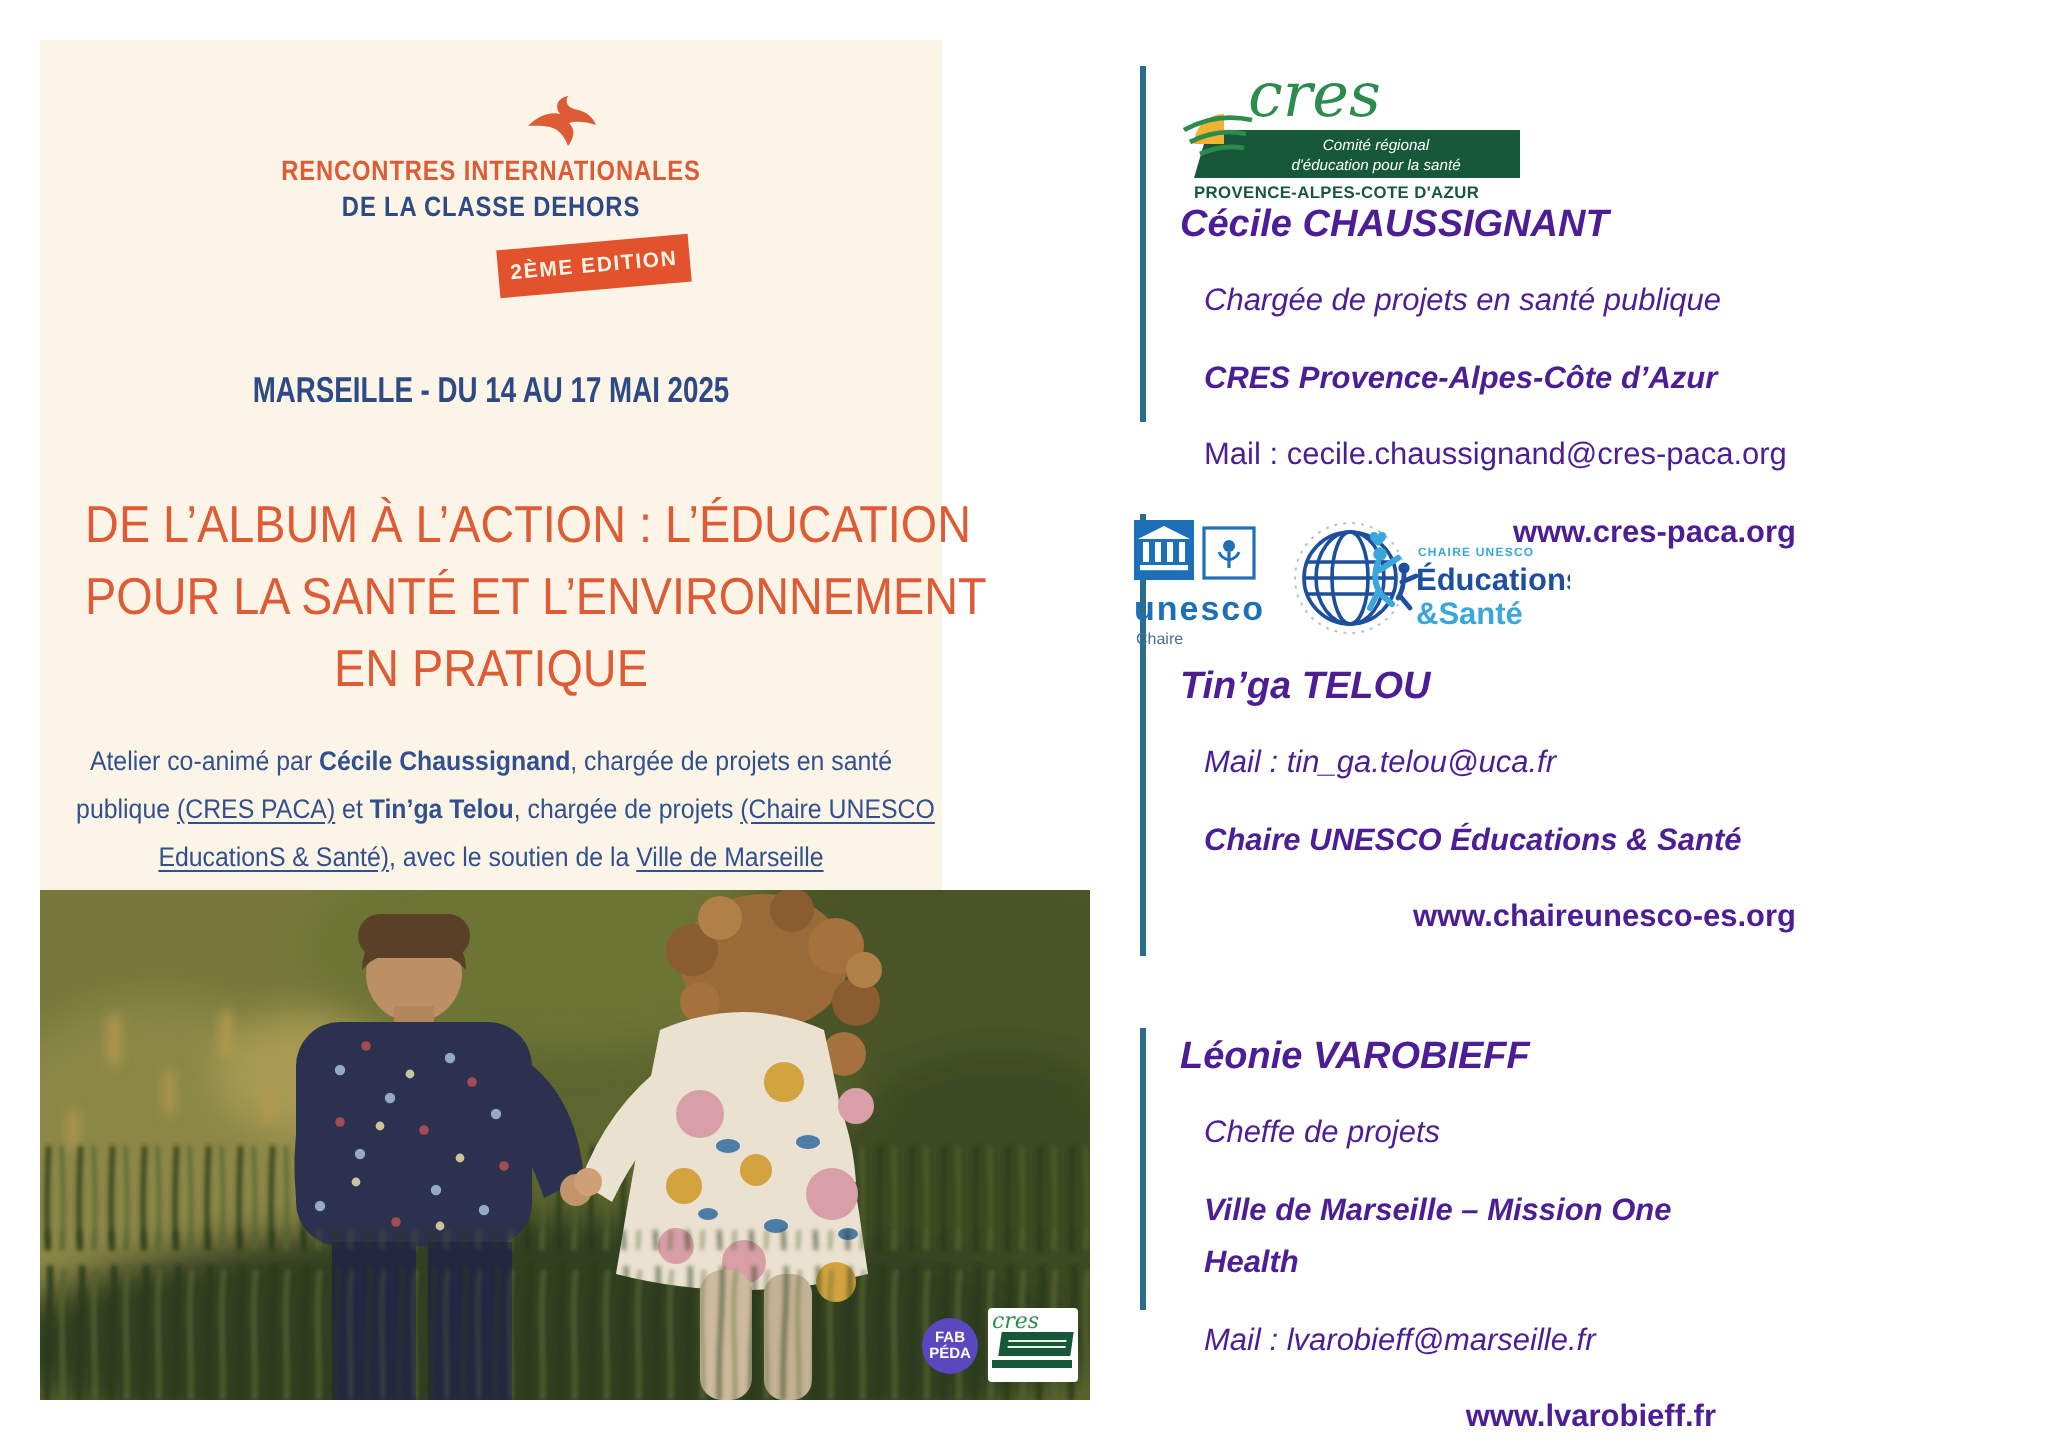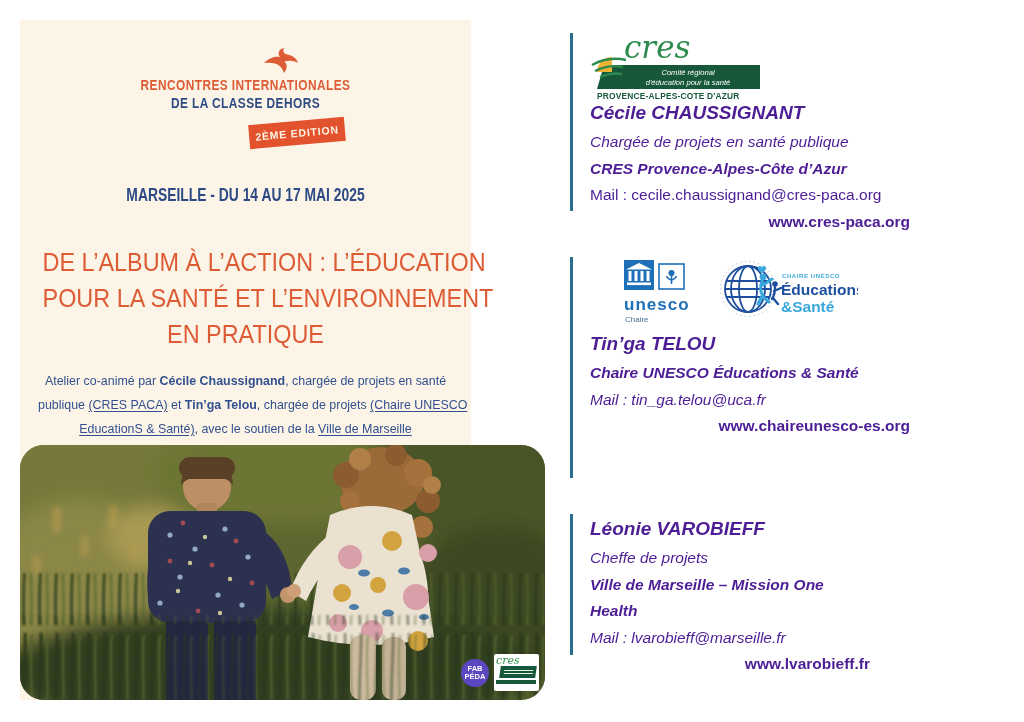--- a/index.html
+++ b/index.html
@@ -18,51 +18,51 @@
   #date-line{top:165px;color:#2d4a85;font-size:18px;font-weight:700;transform:scaleX(.77);}
   #title{position:absolute;left:0;top:224px;width:100%;}
   .title-line{width:100%;text-align:center;white-space:nowrap;color:#dd5b35;font-size:26px;
       line-height:36px;font-weight:400;transform:scaleX(.9);}
   #description{position:absolute;left:0;top:349px;width:100%;transform:scaleX(.92);}
   .desc-line{width:100%;text-align:center;white-space:nowrap;color:#31508e;font-size:13.5px;line-height:24px;}
   .b{font-weight:700;}
   .u{text-decoration:underline;text-underline-offset:2px;}
 
   
-  #photo{position:absolute;left:0;top:425px;width:525px;height:255px;overflow:hidden;border-radius:24px;}
+  #photo{position:absolute;left:0;top:425px;width:525px;height:255px;overflow:hidden;}
   #fab-peda{position:absolute;left:441px;top:214px;width:28px;height:28px;border-radius:50%;
       background:#5b48c0;color:#ffffff;font-size:7.5px;font-weight:700;text-align:center;
       line-height:8.5px;padding-top:0;display:flex;flex-direction:column;justify-content:center;}
   #cres-mini{position:absolute;left:474px;top:209px;width:45px;height:37px;background:#ffffff;
       border-radius:2px;padding:1px 2px;box-sizing:border-box;}
   #cres-mini .mini-word{font-family:"DejaVu Serif","Liberation Serif",serif;font-style:italic;
       color:#2e8b4e;font-size:11px;line-height:11px;}
   #cres-mini .mini-flag{width:36px;height:12px;background:#17573a;margin-left:4px;
       transform:skewX(-8deg);position:relative;}
   #cres-mini .mini-flag i{position:absolute;left:4px;right:3px;height:1px;background:#e8f2e8;display:block;}
   #cres-mini .mini-bar{width:40px;height:4px;background:#17573a;margin-top:2px;}
 
   
   .vline{position:absolute;left:570px;width:3px;background:#2a6d8e;}
   #vline1{top:33px;height:178px;}
   #vline2{top:257px;height:221px;}
   #vline3{top:514px;height:141px;}
 
   .contact{position:absolute;left:590px;width:320px;color:#4c1d95;}
   .c-name{font-size:19px;line-height:26px;font-weight:700;font-style:italic;margin:0 0 3px 0;}
-  .c-line{font-size:15.5px;line-height:26.5px;margin:0;}
+  .c-line{font-size:15.5px;line-height:26.5px;margin:12px;}
   .it{font-style:italic;}
   .bold-it{font-weight:700;font-style:italic;}
   .c-web{text-align:right;font-weight:bold;}
   #contact1{top:100px;}
   #contact2{top:331px;}
   #contact3{top:516px;width:280px;}
 
   #cres-logo{position:absolute;left:588px;top:28px;}
-  #block2-logos{position:absolute;left:622px;top:256px;display:flex;gap:16px;align-items:flex-start;text-align:center;}
+  #block2-logos{position:absolute;left:565px;top:256px;display:flex;align-items:flex-start;text-align:center;}
 </style>
 </head>
 <body>
 
 <div id="canvas">
 
   <div id="poster">
 
     <svg id="bird" viewBox="0 0 42 30">
       <path fill="#dd5b35" d="M4 17 C10 11 16 10 20 11 C17 7 19 3 24 2 C22.5 5 23.5 7.5 27 8.5
@@ -286,22 +286,22 @@
         <path d="M57 31 c0 6 -1 9 -3 12 M56 35 l7 -3 M55 42 l5 6" stroke="#1e4f9e" stroke-width="2.4" stroke-linecap="round" fill="none"></path>
       </g>
       <text x="64" y="22" font-size="6" font-weight="bold" fill="#3aa7dc" letter-spacing=".6">CHAIRE UNESCO</text>
       <text x="63" y="39" font-size="15.5" font-weight="bold" fill="#1e4f9e">Éducations</text>
       <text x="63" y="56" font-size="15.5" font-weight="bold" fill="#3aa7dc">&amp;Santé</text>
     </svg>
   </div>
 
   <div id="contact2" class="contact">
     <p class="c-name">Tin’ga TELOU</p>
+    <p class="c-line it">Mail : tin_ga.telou@uca.fr</p>
     <p class="c-line bold-it">Chaire UNESCO Éducations &amp; Santé</p>
-    <p class="c-line it">Mail : tin_ga.telou@uca.fr</p>
     <p class="c-line c-web">www.chaireunesco-es.org</p>
   </div>
 
   <div id="contact3" class="contact">
     <p class="c-name">Léonie VAROBIEFF</p>
     <p class="c-line it">Cheffe de projets</p>
     <p class="c-line bold-it">Ville de Marseille – Mission One Health</p>
     <p class="c-line it">Mail : lvarobieff@marseille.fr</p>
     <p class="c-line c-web">www.lvarobieff.fr</p>
   </div>

